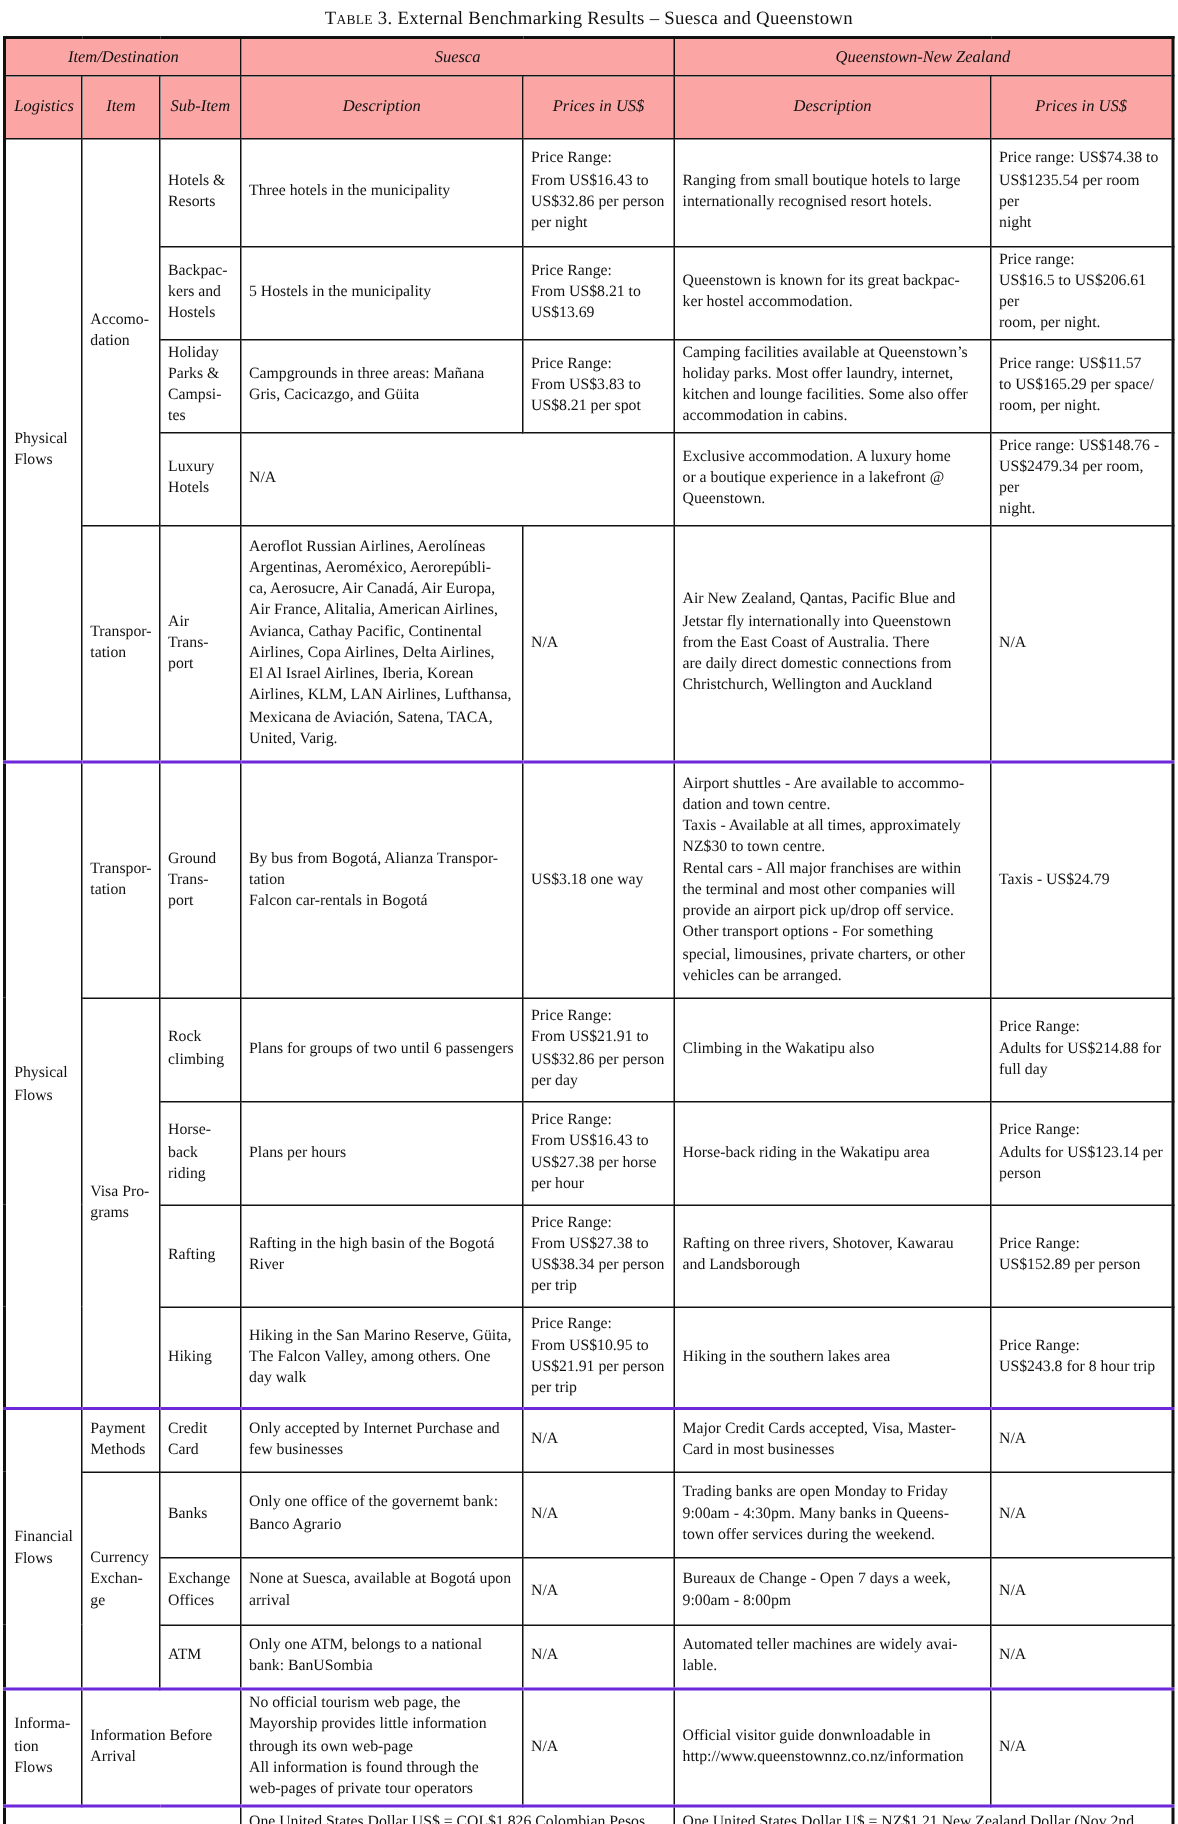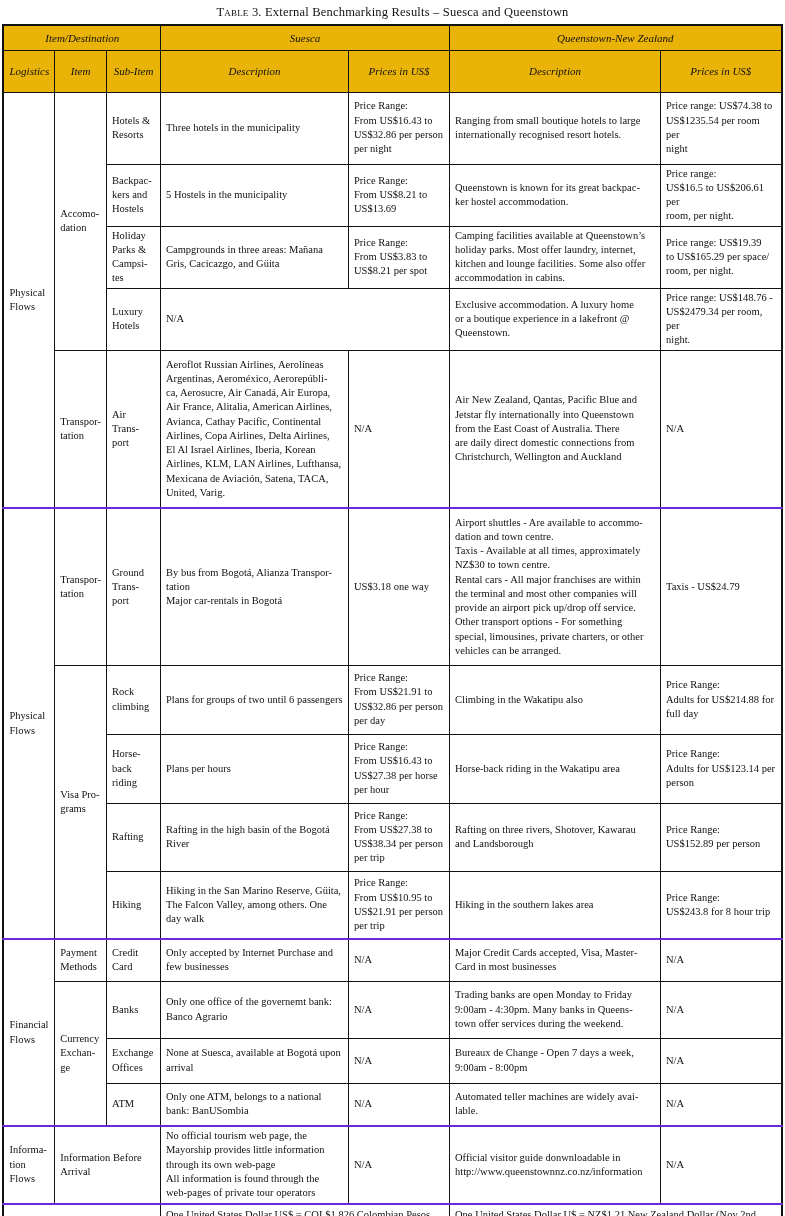--- a/index.html
+++ b/index.html
@@ -2,21 +2,21 @@
 <html><head>
 <meta charset="utf-8">
 <style>
   html,body{margin:0;padding:0;background:#ffffff;}
   body{width:785px;font-family:"Liberation Serif", serif;color:#111;}
   .page{padding-top:5px;}
   .caption{text-align:center;font-size:12.5px;margin:0 0 4px 0;letter-spacing:.2px;}
   .caption .sc{font-variant:small-caps;margin-top:18px;}
   table{border-collapse:collapse;table-layout:fixed;margin:0 auto;border:2px solid #111;border-bottom-width:3px;background:#fff;}
   th,td{border:1px solid #111;padding:2px 5px;vertical-align:middle;overflow:hidden;}
-  th{font-size:11px;font-style:italic;font-weight:normal;background:#eab308;text-align:center;}
+  th{font-size:11px;font-style:italic;font-weight:normal;background:#fca5a5;text-align:center;}
   td{font-size:10.5px;line-height:1.36;white-space:pre-line;text-align:left;}
   tr.sect > td{border-top:2px solid #6d28d9;}
 </style>
 </head>
 <body>
 
 <div class="page">
 
   <div class="caption"><span class="sc">Table 3.</span><span> External Benchmarking Results – Suesca and Queenstown</span></div>
 
@@ -86,21 +86,21 @@
 tes</td>
       <td>Campgrounds in three areas: Mañana
 Gris, Cacicazgo, and Güita</td>
       <td>Price Range:
 From US$3.83 to
 US$8.21 per spot</td>
       <td>Camping facilities available at Queenstown’s
 holiday parks. Most offer laundry, internet,
 kitchen and lounge facilities. Some also offer
 accommodation in cabins.</td>
-      <td>Price range: US$19.39
+      <td>Price range: US$11.57
 to US$165.29 per space/
 room, per night.</td>
     </tr>
     <tr style="height:60px">
       <td>Luxury
 Hotels</td>
       <td colspan="2">N/A</td>
       <td>Exclusive accommodation. A luxury home
 or a boutique experience in a lakefront @
 Queenstown.</td>
@@ -136,21 +136,21 @@
     <tr class="sect" style="height:157px">
       <td rowspan="5">Physical
 Flows</td>
       <td>Transpor-
 tation</td>
       <td>Ground
 Trans-
 port</td>
       <td>By bus from Bogotá, Alianza Transpor-
 tation
-Major car-rentals in Bogotá</td>
+Falcon car-rentals in Bogotá</td>
       <td>US$3.18 one way</td>
       <td>Airport shuttles - Are available to accommo-
 dation and town centre.
 Taxis - Available at all times, approximately
 NZ$30 to town centre.
 Rental cars - All major franchises are within
 the terminal and most other companies will
 provide an airport pick up/drop off service.
 Other transport options - For something
 special, limousines, private charters, or other

